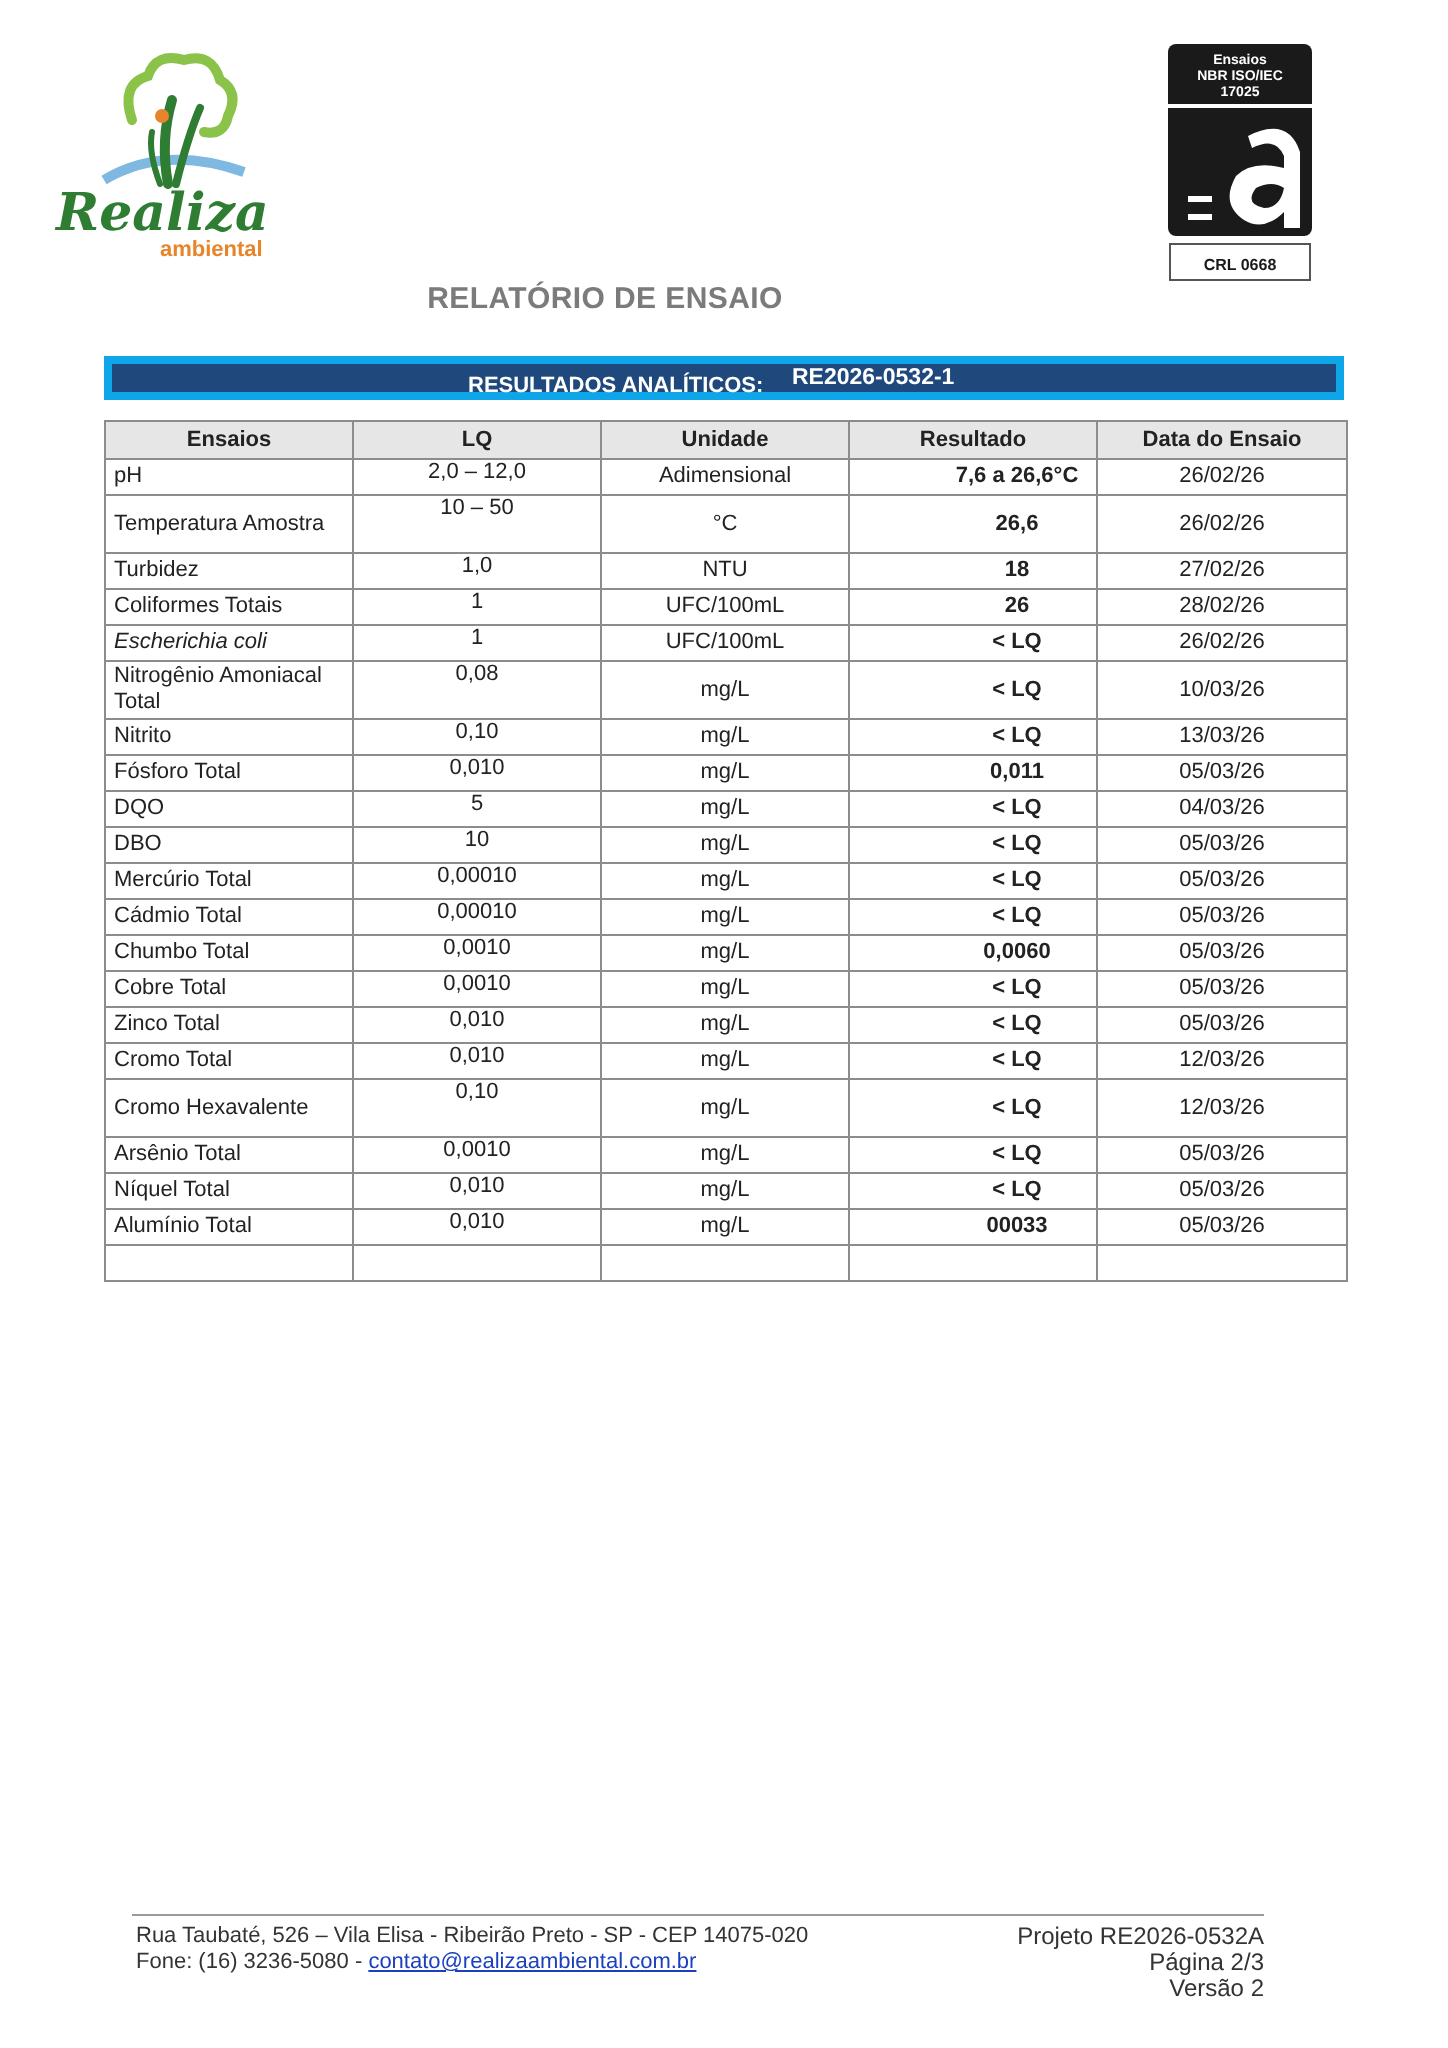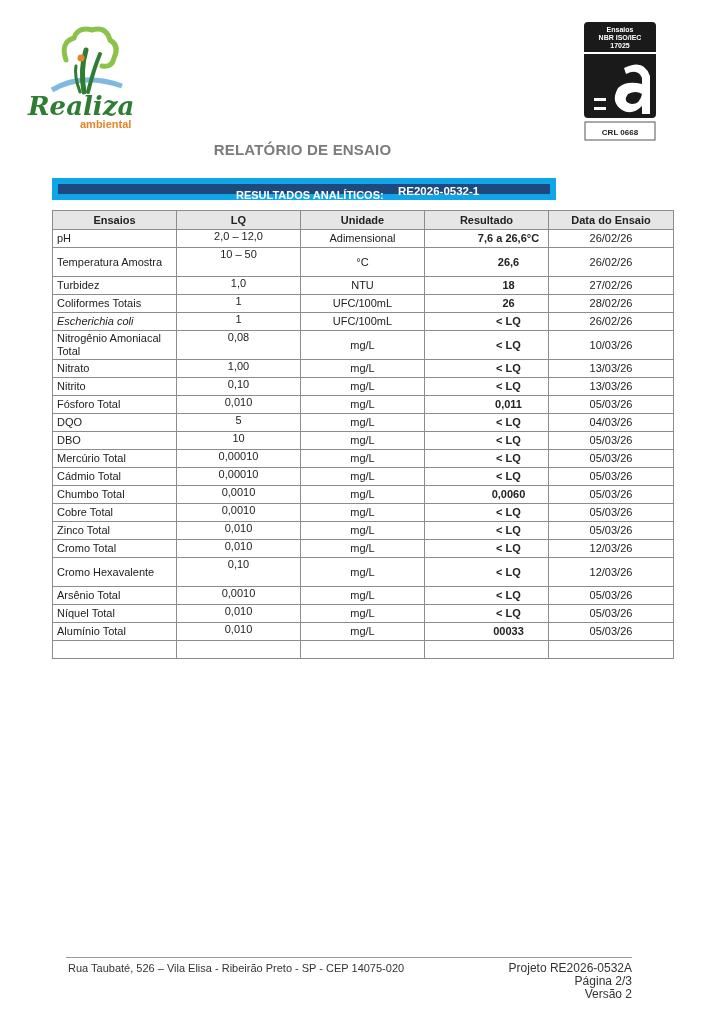--- a/index.html
+++ b/index.html
@@ -3,21 +3,21 @@
 <meta charset="utf-8">
 <style>
   html, body { margin: 0; padding: 0; background: #ffffff; }
   body { width: 724px; height: 1024px; position: relative; font-family: "Liberation Sans", sans-serif; color: #222; overflow: hidden; }
 
   .logo { position: absolute; left: 22px; top: 20px; width: 120px; height: 112px; }
   .seal { position: absolute; left: 584px; top: 22px; width: 72px; height: 120px; }
 
   .report-title { position: absolute; left: 0; width: 605px; top: 141px; text-align: center; font-size: 15px; font-weight: bold; color: #7b7b7b; letter-spacing: 0.2px; }
 
-  .banner { position: absolute; left: 52px; top: 178px; width: 504px; height: 22px; background: #1f497d; border: 6px solid #0ea5e9; box-sizing: border-box; color: #fff; font-weight: bold; font-size: 11px; }
+  .banner { position: absolute; left: 52px; top: 178px; width: 620px; height: 22px; background: #1f497d; border: 4px solid #0ea5e9; box-sizing: border-box; color: #fff; font-weight: bold; font-size: 11px; }
   .banner .lbl { position: absolute; left: 178px; top: 5px; }
   .banner .code { position: absolute; left: 340px; top: 1px; font-size: 11.5px; }
 
   table.results { position: absolute; left: 52px; top: 210px; width: 621px; border-collapse: collapse; font-size: 11px; table-layout: fixed; }
   table.results th, table.results td { border: 1px solid #8c8c8c; padding: 0 4px; height: 17px; line-height: 13px; }
   table.results th { background: #e6e6e6; font-weight: bold; text-align: center; height: 18px; }
   table.results td.name { text-align: left; }
   table.results td.c { text-align: center; }
   table.results td.res { text-align: center; font-weight: bold; padding-left: 48px; }
   table.results tr.tall td { height: 28px; }
@@ -120,27 +120,20 @@
         <td class="c">26/02/26</td>
       </tr>
       <tr class="tall">
         <td class="name">Nitrogênio Amoniacal Total</td>
         <td class="c lq-top">0,08</td>
         <td class="c">mg/L</td>
         <td class="res">&lt; LQ</td>
         <td class="c">10/03/26</td>
       </tr>
       <tr>
-        <td class="name">Nitrato</td>
-        <td class="c lq-top">1,00</td>
-        <td class="c">mg/L</td>
-        <td class="res">&lt; LQ</td>
-        <td class="c">13/03/26</td>
-      </tr>
-      <tr>
         <td class="name">Nitrito</td>
         <td class="c lq-top">0,10</td>
         <td class="c">mg/L</td>
         <td class="res">&lt; LQ</td>
         <td class="c">13/03/26</td>
       </tr>
       <tr>
         <td class="name">Fósforo Total</td>
         <td class="c lq-top">0,010</td>
         <td class="c">mg/L</td>
@@ -239,18 +232,19 @@
         <td></td>
         <td></td>
         <td></td>
     </tr>
   </tfoot>
 </table>
 
 <div class="footer-line"></div>
 <div class="footer-left">
   <div>Rua Taubaté, 526 – Vila Elisa - Ribeirão Preto - SP - CEP 14075-020</div>
+  <div><span>Fone: (16) 3236-5080 - </span><a>contato@realizaambiental.com.br</a></div>
 </div>
 <div class="footer-right">
   <div>Projeto RE2026-0532A</div>
   <div>Página 2/3</div>
   <div>Versão 2</div>
 </div>
 
 </body></html>

